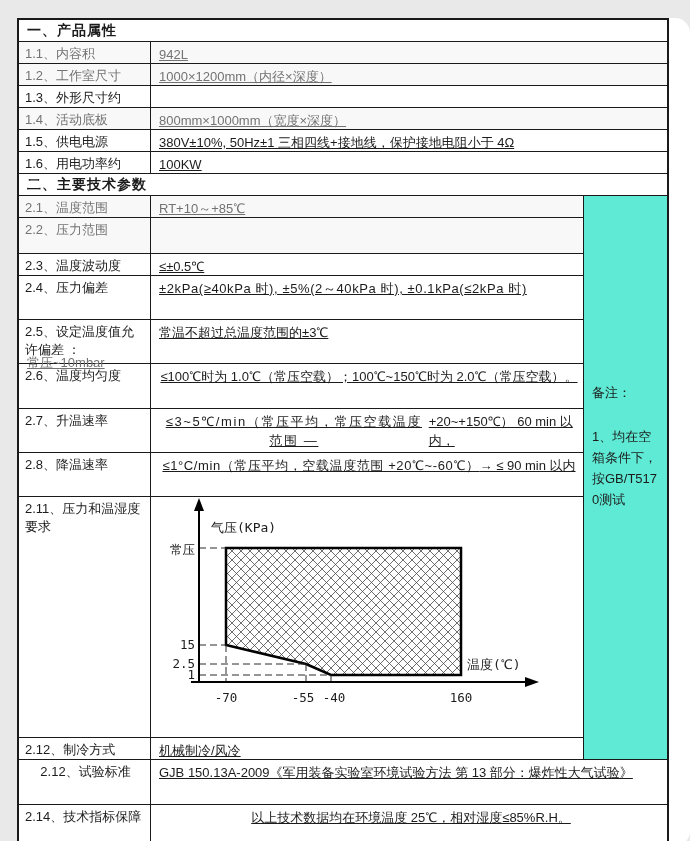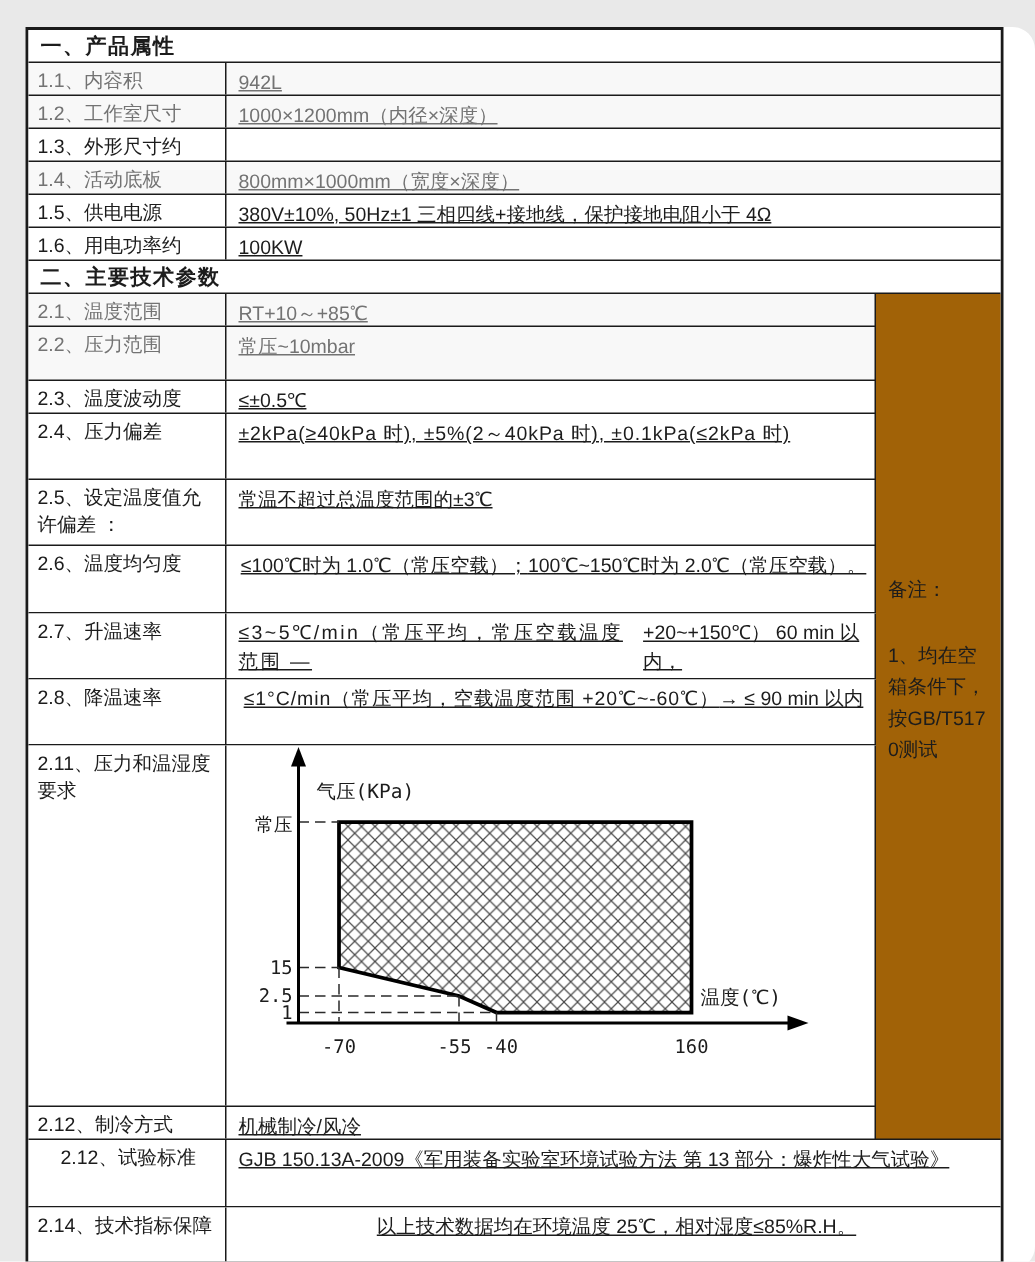--- a/index.html
+++ b/index.html
@@ -20,21 +20,21 @@
   .tbl {
     position: relative;
     width: 652px;
     border: 2px solid #1a1a1a;
     background: #ffffff;
   }
   .row { display: flex; border-bottom: 1px solid #1a1a1a; background: #fff; }
   .row:last-child { border-bottom: none; }
   .row.narrow { width: 565px; border-right: 1px solid #1a1a1a; }
   .h22 { height: 22px; }
-  .h36 { height: 36px; }
+  .h36 { height: 36px; flex-direction: column; }
   .h44 { height: 44px; }
   .h45 { height: 45px; }
   .h241 { height: 241px; }
   .h37 { height: 37px; }
   .cs {  
     flex: 1; font-weight: bold; font-size: 14px;
     padding: 2px 8px; letter-spacing: 1px;
   }
   .cl {  
     width: 132px; flex: 0 0 132px;
@@ -42,28 +42,28 @@
     padding: 3px 4px 2px 6px;
     font-size: 13px; line-height: 18px;
   }
   .cv {  
     flex: 1; padding: 3px 4px 2px 8px;
     font-size: 13px; line-height: 19px; text-decoration: underline;
   }
   .vcenter { display: flex; flex-direction: row; justify-content: center; }
   .dim { color: #737373; }
   .dimbg { background: #f8f8f8; justify-content: space-between; }
-  .ls { letter-spacing: 1.6px; }
+  .ls { letter-spacing: 1.6px; text-align: center; }
   .ls2 { letter-spacing: 0.6px; }
   .remark {
     position: absolute;
     left: 565px; top: 176px;
     width: 83px; height: 564px;
     border-bottom: 1px solid #1a1a1a;
-    background: #a16207;
+    background: #5eead4;
     font-size: 13px; line-height: 21px;
     padding: 186px 3px 0 8px;
   }
   .remark .item { margin-top: 23px; word-break: break-all; }
   .chartcell { flex: 1; padding: 0; }
   svg { display: block; }
   svg text {
     font-family: "DejaVu Sans Mono", "Liberation Sans", monospace;
     font-size: 13px; fill: #1c1c1c;
   }

